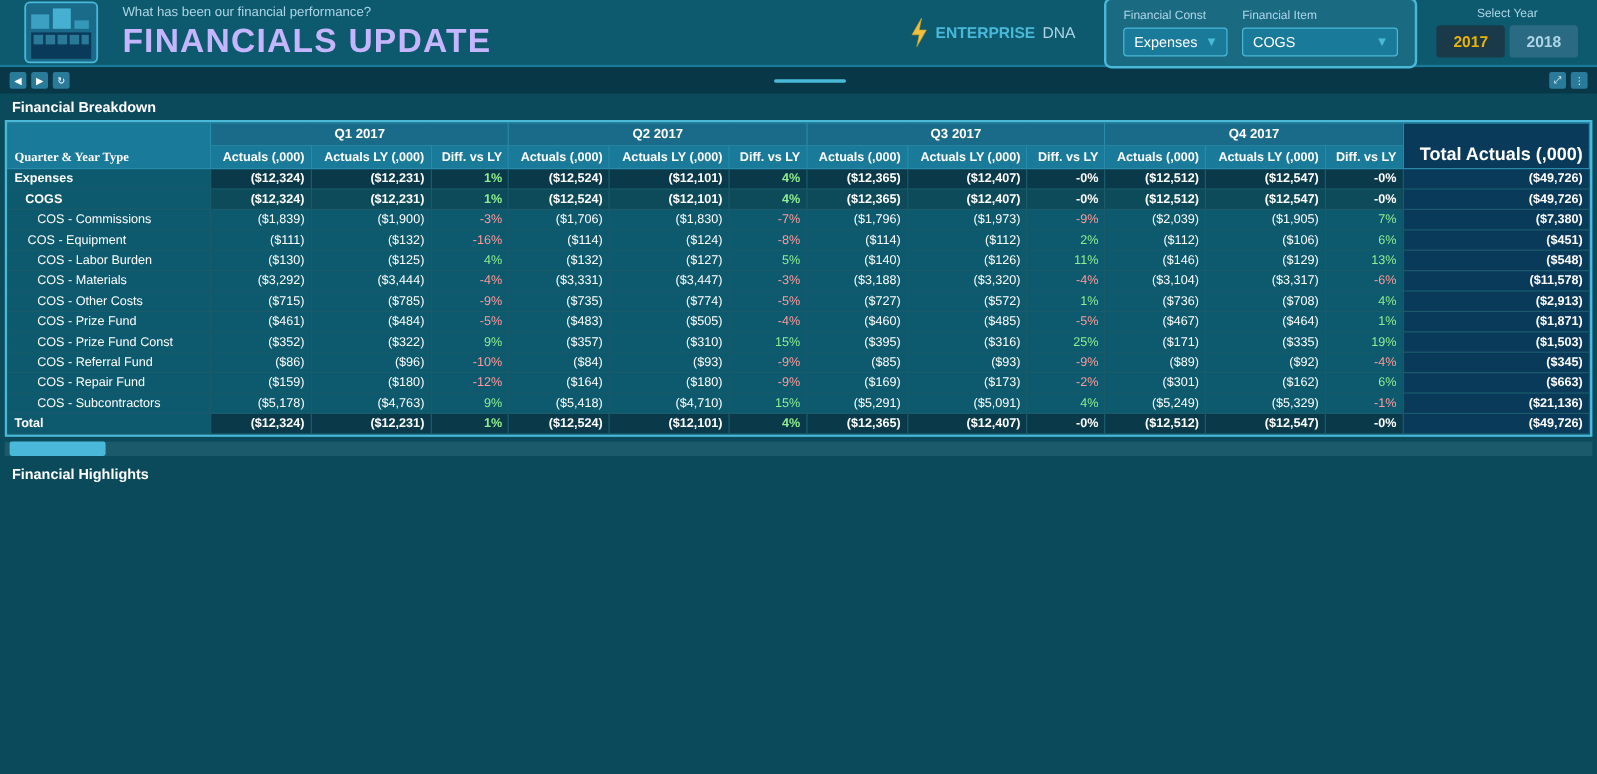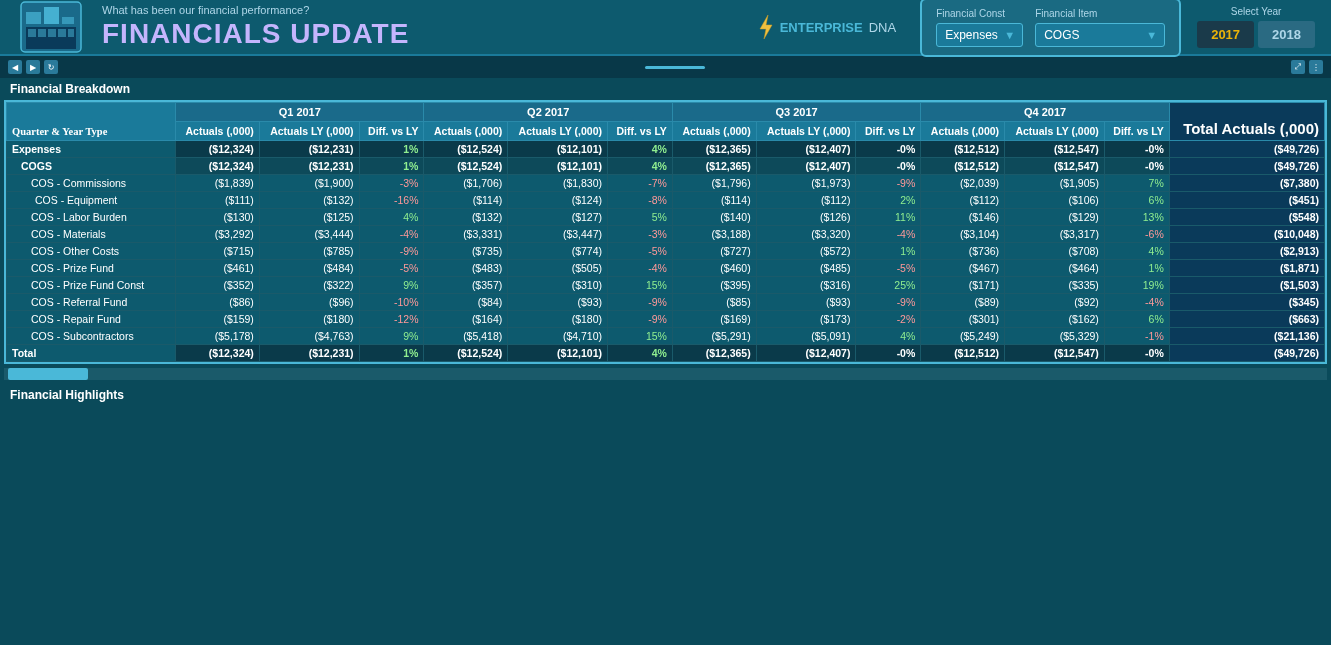--- a/index.html
+++ b/index.html
@@ -376,21 +376,21 @@
     <td style="color:#ff9999;">-7%</td>
     <td>($1,796)</td>
     <td>($1,973)</td>
     <td style="color:#ff9999;">-9%</td>
     <td>($2,039)</td>
     <td>($1,905)</td>
     <td style="color:#90EE90;">7%</td>
     <td class="total-col">($7,380)</td>
   </tr>
         <tr class="row-cos">
-    <td class="row-label" style="padding-left:28px;">COS - Equipment</td>
+    <td class="row-label" style="padding-left:16px;">COS - Equipment</td>
     <td>($111)</td>
     <td>($132)</td>
     <td style="color:#ff9999;">-16%</td>
     <td>($114)</td>
     <td>($124)</td>
     <td style="color:#ff9999;">-8%</td>
     <td>($114)</td>
     <td>($112)</td>
     <td style="color:#90EE90;">2%</td>
     <td>($112)</td>
@@ -421,21 +421,21 @@
     <td style="color:#ff9999;">-4%</td>
     <td>($3,331)</td>
     <td>($3,447)</td>
     <td style="color:#ff9999;">-3%</td>
     <td>($3,188)</td>
     <td>($3,320)</td>
     <td style="color:#ff9999;">-4%</td>
     <td>($3,104)</td>
     <td>($3,317)</td>
     <td style="color:#ff9999;">-6%</td>
-    <td class="total-col">($10,048)</td>
+    <td class="total-col">($11,578)</td>
   </tr>
         <tr class="row-cos">
     <td class="row-label" style="padding-left:24px;">COS - Other Costs</td>
     <td>($715)</td>
     <td>($785)</td>
     <td style="color:#ff9999;">-9%</td>
     <td>($735)</td>
     <td>($774)</td>
     <td style="color:#ff9999;">-5%</td>
     <td>($727)</td>

